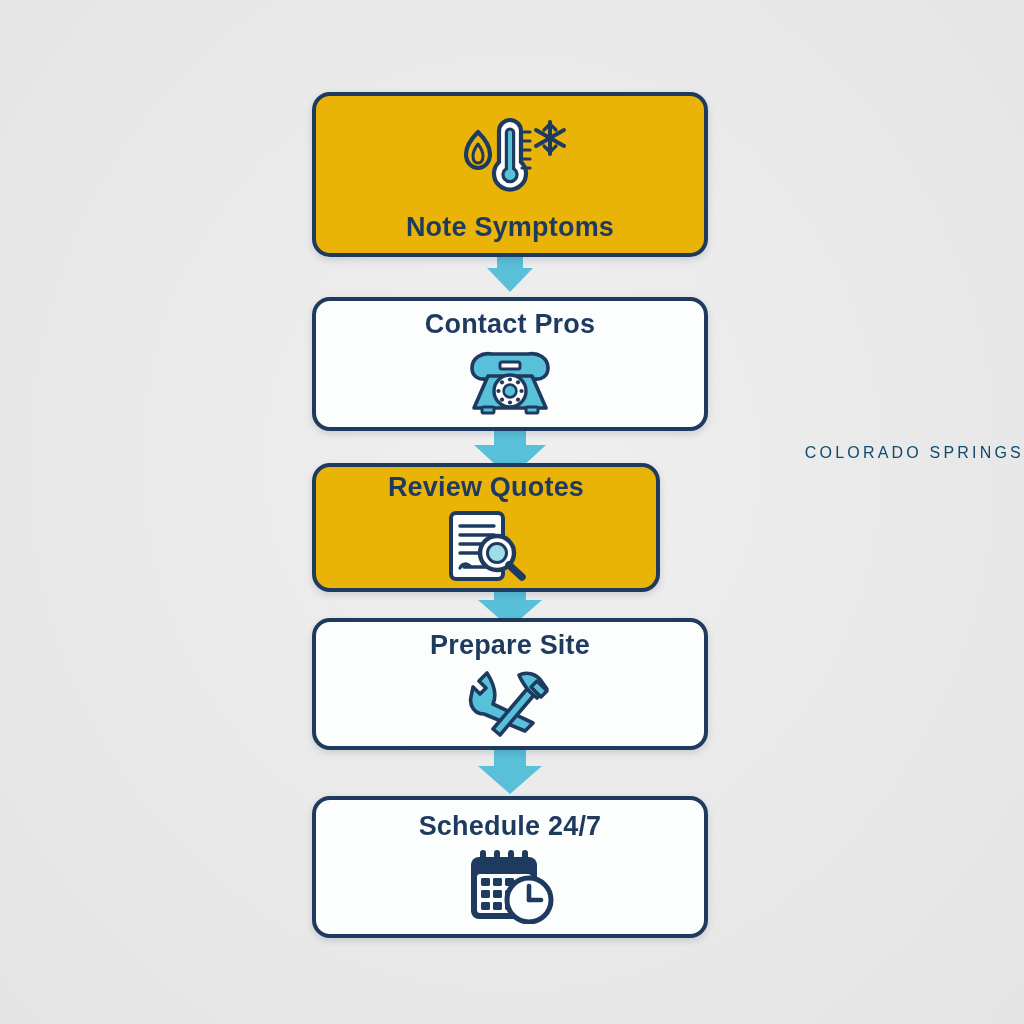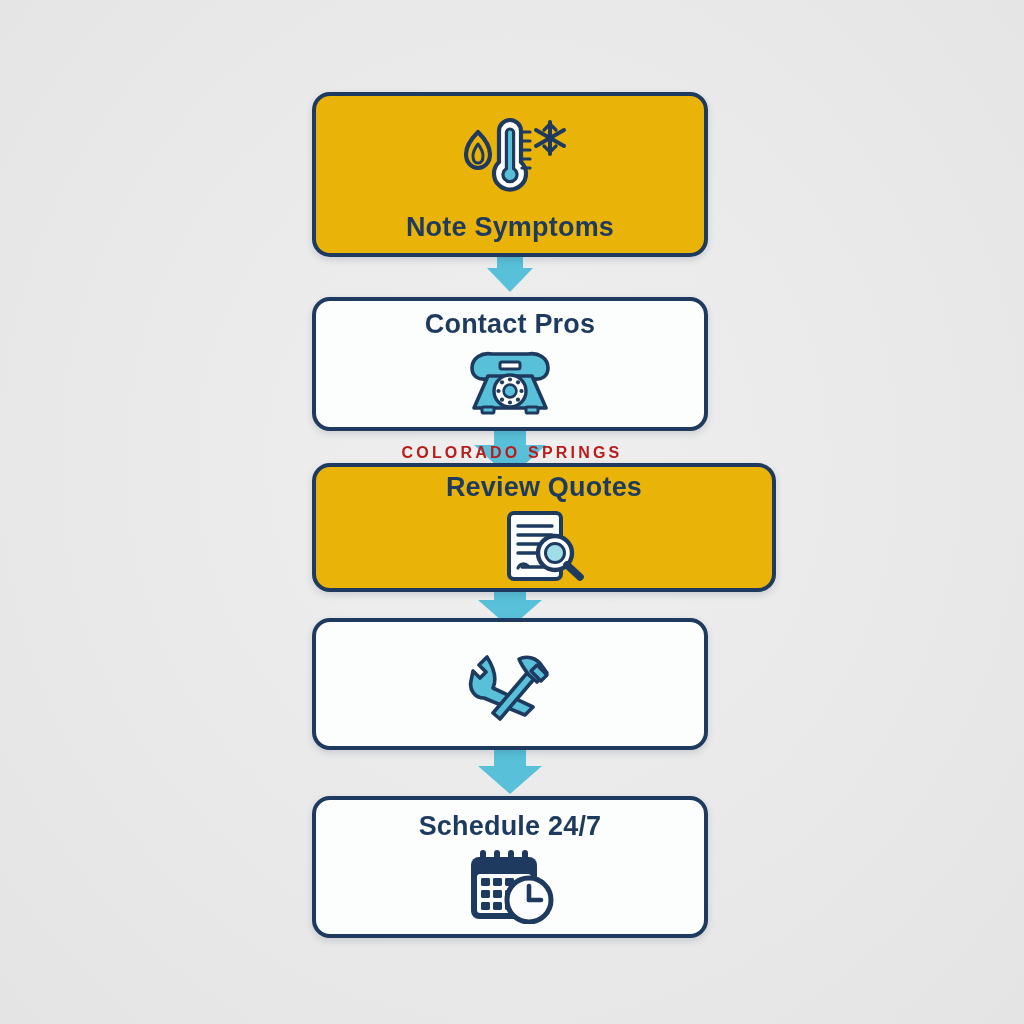--- a/index.html
+++ b/index.html
@@ -74,25 +74,25 @@
   .arrow {
     position: absolute;
     left: 0;
     top: 0;
   }
 
   
   .region-caption {
     position: absolute;
     width: 100%;
-    text-align: center;
-    color: #b91c1c;
+    text-align: right;
+    color: #0c4a6e;
     font-size: 16px;
     letter-spacing: 3.2px;
-    font-weight: bold;
+    font-weight: normal;
     white-space: nowrap;
   }
 </style>
 </head>
 <body>
 
 <div class="bg-wash"></div>
 
 <div class="flow">
 
@@ -179,21 +179,21 @@
           <circle cx="40.5" cy="45" r="2.1"></circle>
           <circle cx="44" cy="36.3" r="2.1"></circle>
         </g>
 
         <rect x="24" y="61" width="12" height="6" rx="1.6" fill="#58c0d8" stroke="#1e3a5f" stroke-width="3"></rect>
         <rect x="68" y="61" width="12" height="6" rx="1.6" fill="#58c0d8" stroke="#1e3a5f" stroke-width="3"></rect>
       </svg>
     </span>
   </div>
 
-  <div class="node teal label-above" style="left:312px; top:463px; width:464px; height:129px;">
+  <div class="node teal label-above" style="left:312px; top:463px; width:348px; height:129px;">
 
     <span class="node-label">Review Quotes</span>
 
     <span class="node-icon">
       <svg width="94" height="74" viewBox="0 0 94 74">
 
         <rect x="12" y="4" width="52" height="66" rx="5" fill="#fbfdfe" stroke="#1e3a5f" stroke-width="4"></rect>
 
         <g stroke="#1e3a5f" stroke-width="3.4" stroke-linecap="round">
           <line x1="21" y1="17" x2="55" y2="17"></line>
@@ -206,20 +206,21 @@
 
         <circle cx="58" cy="44" r="17" fill="#fbfdfe" stroke="#1e3a5f" stroke-width="4.4"></circle>
         <circle cx="58" cy="44" r="9.5" fill="#9fdde9" stroke="#1e3a5f" stroke-width="3"></circle>
         <line x1="70" y1="56" x2="83" y2="68" stroke="#1e3a5f" stroke-width="7.5" stroke-linecap="round"></line>
       </svg>
     </span>
   </div>
 
   <div class="node white label-above" style="left:312px; top:618px; width:396px; height:132px;">
 
+    <span class="node-label">Prepare Site</span>
 
     <span class="node-icon">
       <svg width="86" height="72" viewBox="0 0 86 72">
 
         <path d="M20 6 L12 14 L19 21 L13 27 L6 20 L4 30
                  C2 39 8 47 17 47 L58 64 L66 56 L26 37
                  C30 28 27 17 20 6 Z" fill="#58c0d8" stroke="#1e3a5f" stroke-width="3.6" stroke-linejoin="round"></path>
 
         <path d="M60 22 L26 62 L33 68 L67 28 Z" fill="#58c0d8" stroke="#1e3a5f" stroke-width="3.6" stroke-linejoin="round"></path>
 

